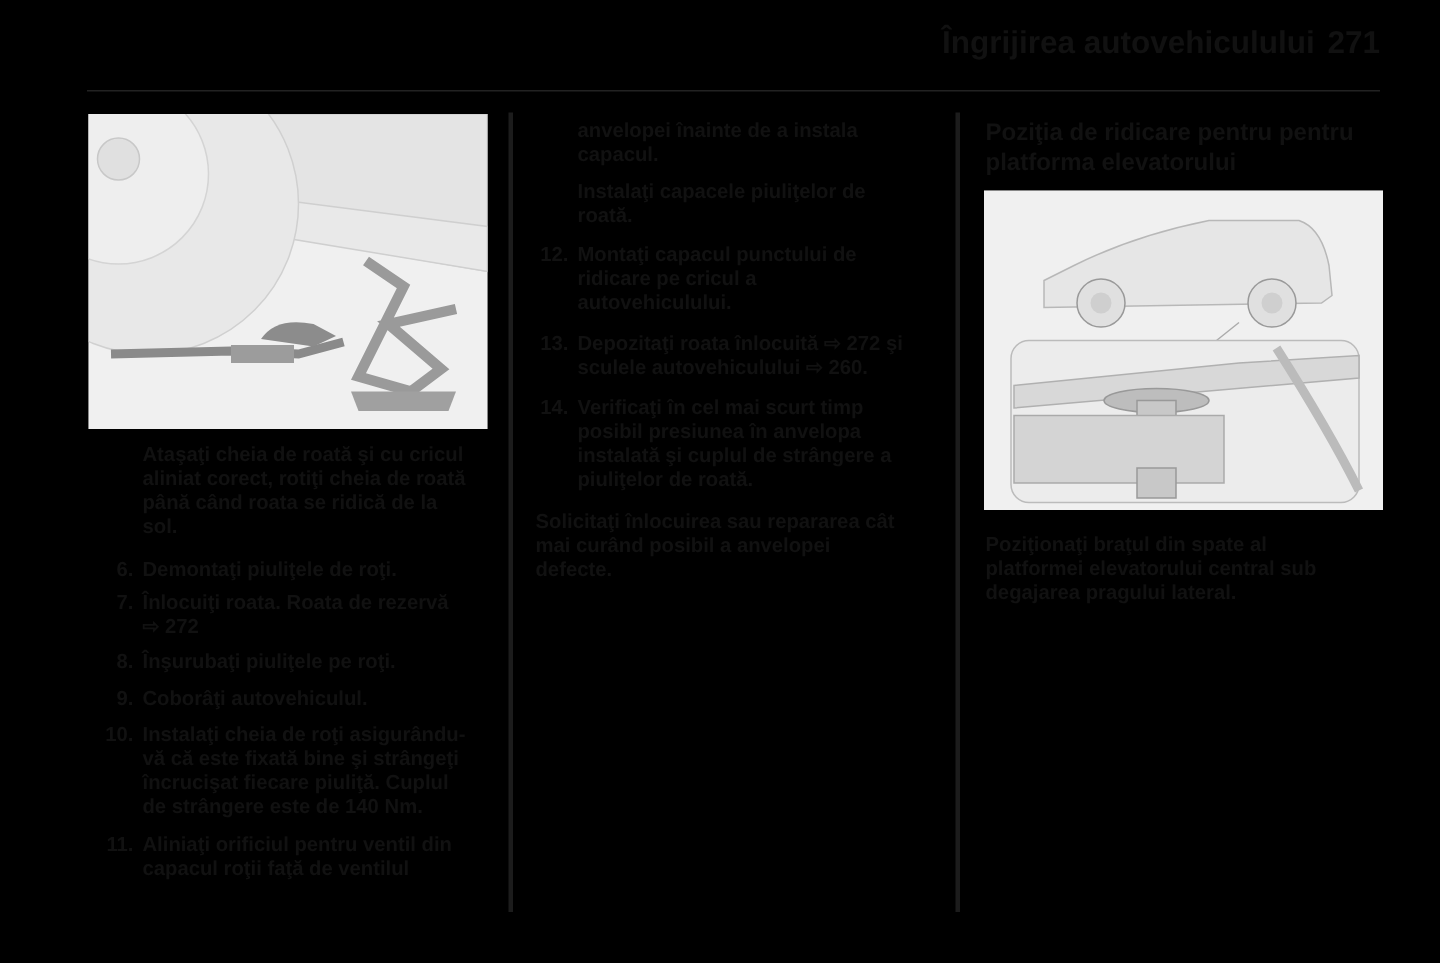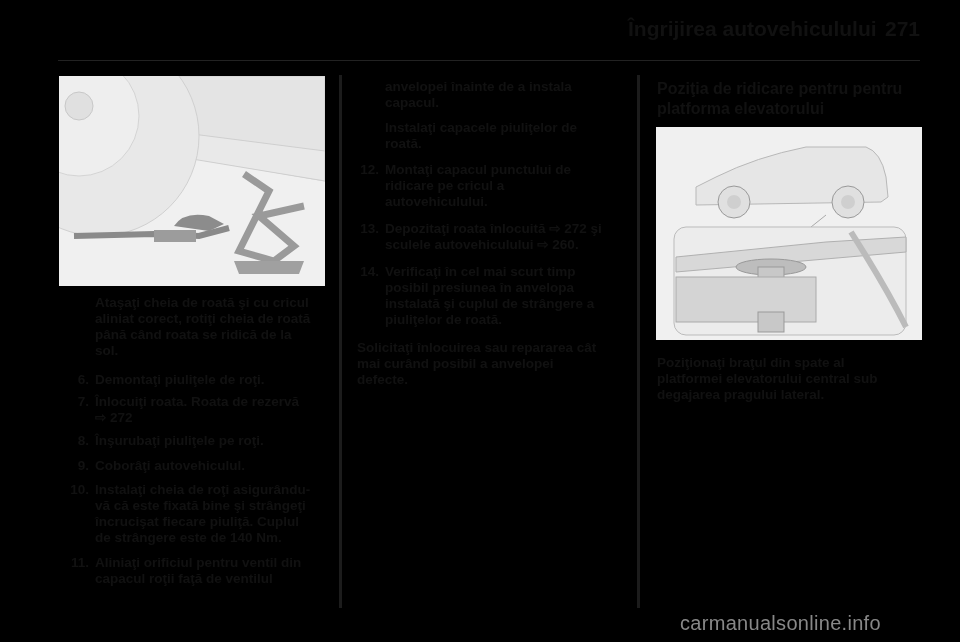--- a/index.html
+++ b/index.html
@@ -155,14 +155,13 @@
       <path d="M195 105 Q230 160 250 200" fill="none" stroke="#bbb" stroke-width="6"></path>
     </svg>
   </div>
 
   <div class="txt" style="left:657px;top:355px;">
     <div>Poziţionaţi braţul din spate al</div>
     <div>platformei elevatorului central sub</div>
     <div>degajarea pragului lateral.</div>
   </div>
 
-  <div class="watermark">carmanualsonline.info</div>
 </div>
 
 </body></html>

